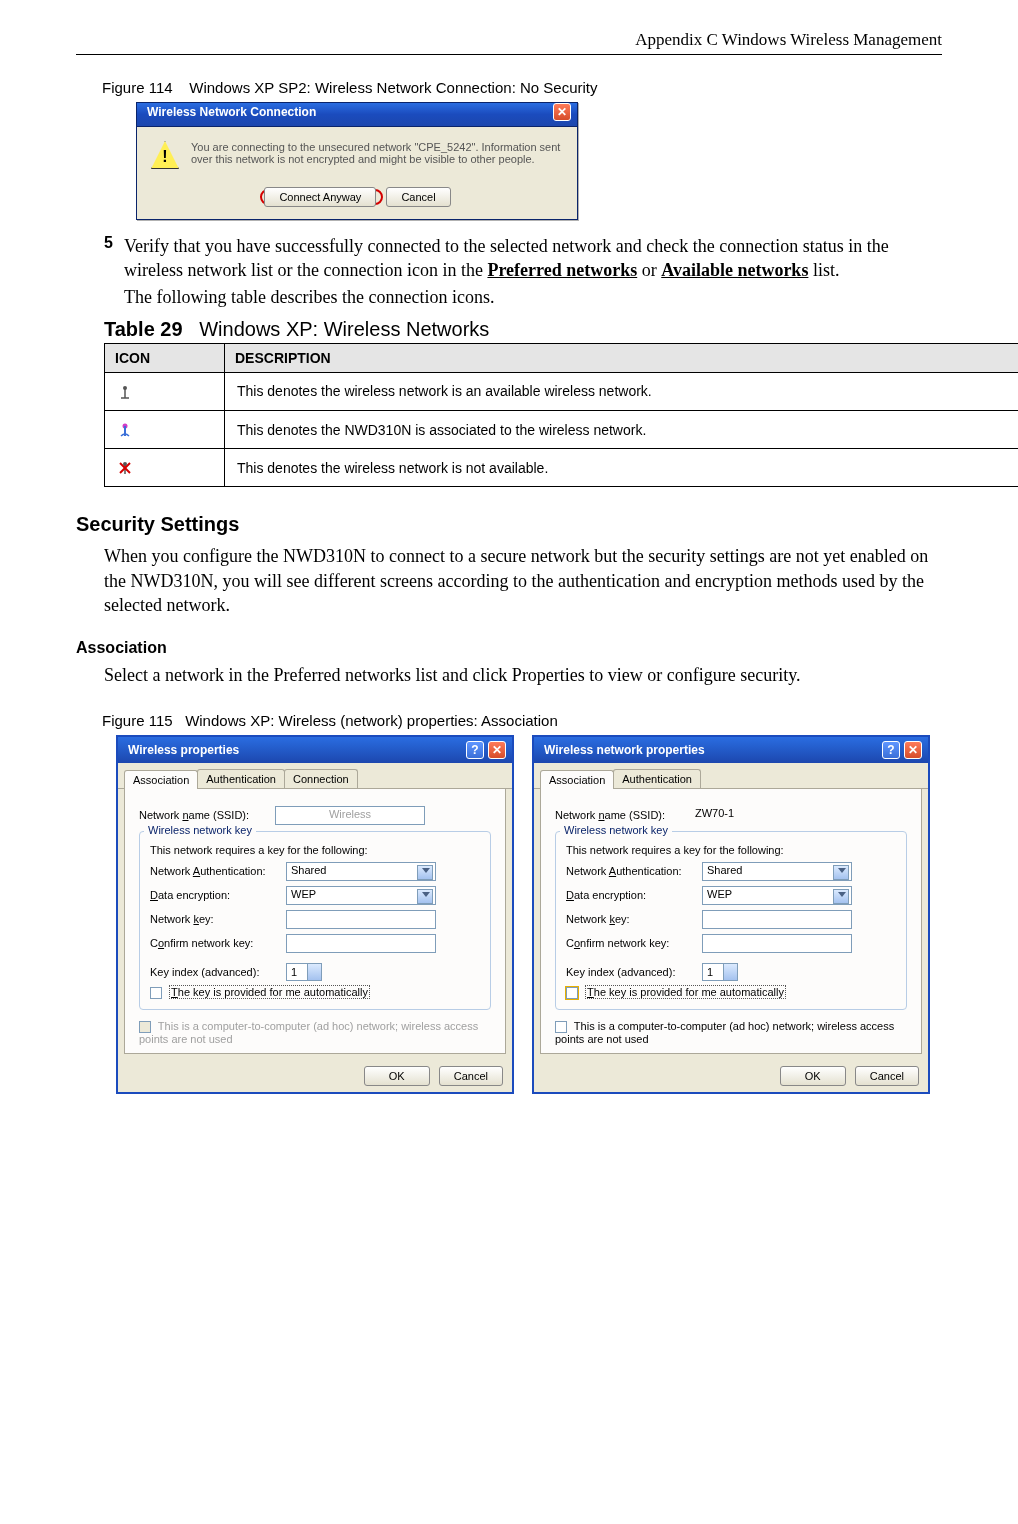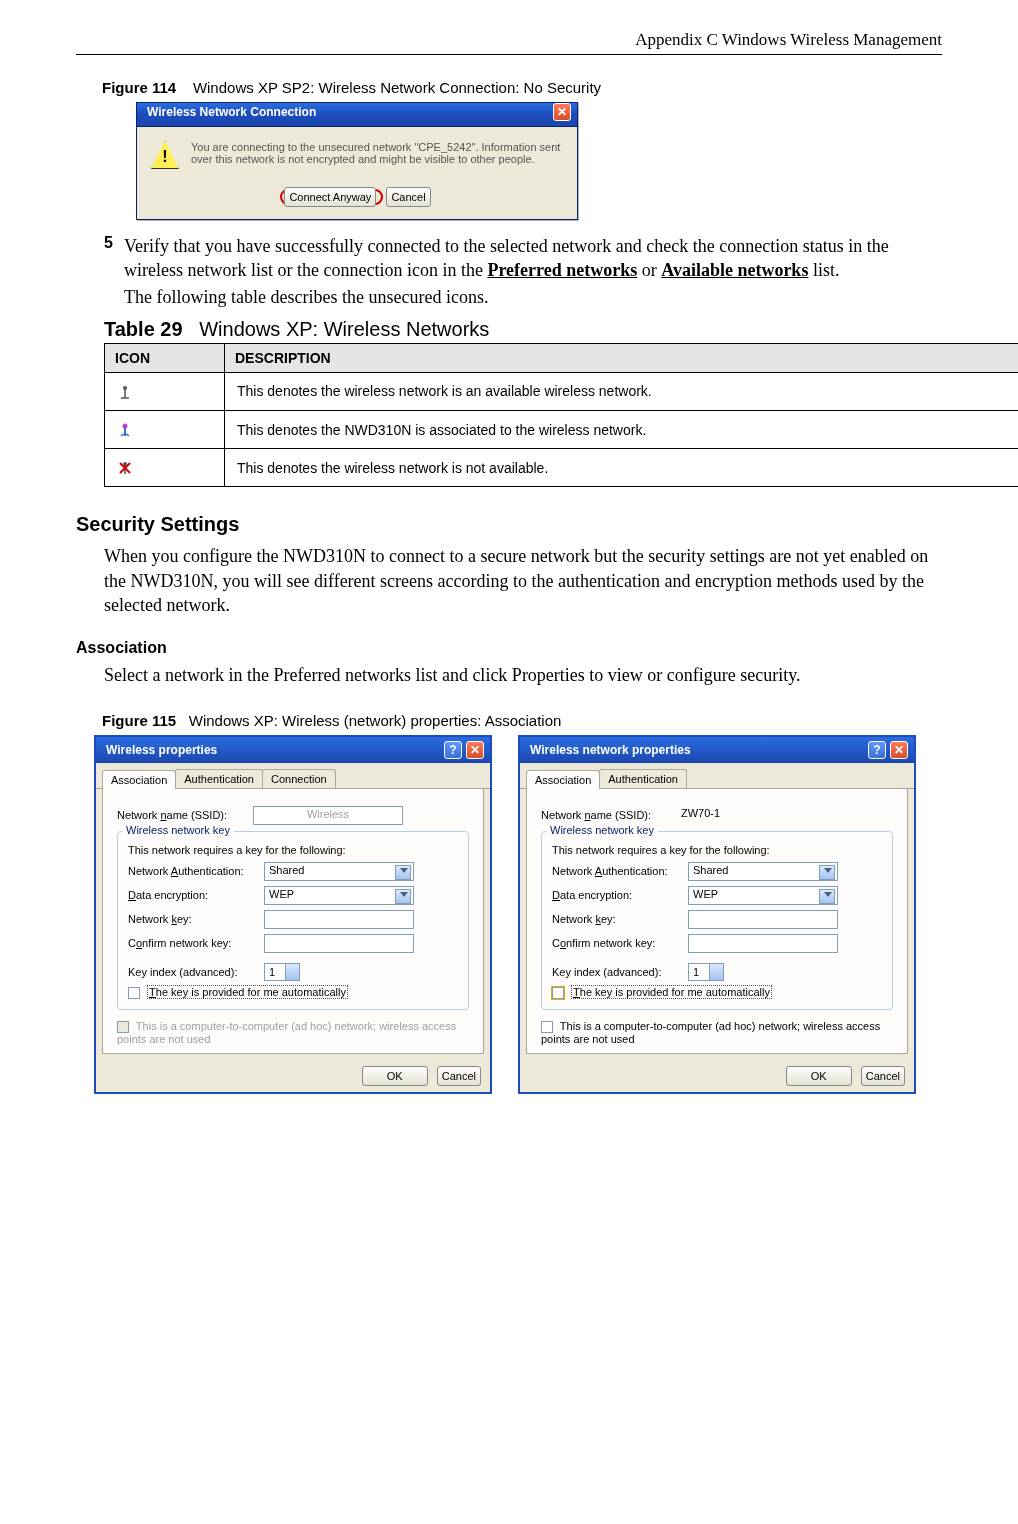--- a/index.html
+++ b/index.html
@@ -21,21 +21,21 @@
   .header-text {
     text-align: right;
     font-size: 17px;
     margin-bottom: 4px;
   }
   .figure-caption {
     font-family: Arial, Helvetica, sans-serif;
     font-size: 15px;
     margin: 24px 0 6px 26px;
   }
-  .figure-caption .fignum { font-weight: bold; }
+  .figure-caption .fignum { font-weight: normal; }
   .dialog1-wrap { margin-left: 60px; }
   .xp-dialog {
     border: 1px solid #0a246a;
     width: 442px;
     background: #ece9d8;
     font-family: Tahoma, Arial, sans-serif;
     font-size: 11px;
     box-shadow: 1px 1px 0 rgba(0,0,0,.3);
   }
   .xp-titlebar {
@@ -82,21 +82,21 @@
   }
   .xp-buttons {
     text-align: center;
     padding: 2px 0 10px 0;
   }
   .xp-btn {
     display: inline-block;
     border: 1px solid #888;
     background: linear-gradient(to bottom, #fff, #e4e1d0);
     border-radius: 3px;
-    padding: 3px 4px;
+    padding: 3px 14px;
     font-family: Tahoma, sans-serif;
     font-size: 11px;
     margin: 0 3px;
   }
   .highlight-red {
     border: 2px solid #d40000;
     border-radius: 10px;
     padding: 0;
   }
   .highlight-red .xp-btn { margin: 2px; }
@@ -160,22 +160,22 @@
     font-size: 16px;
     margin: 22px 0 6px 0;
   }
   .body-p {
     margin: 6px 0 0 28px;
     font-size: 18px;
     line-height: 1.35;
   }
   .dialog-row {
     display: flex;
-    gap: 26px;
-    margin: 6px 0 0 18px;
+    gap: 18px;
+    margin: 6px 0 0 40px;
   }
   .xp-dialog2 {
     border: 2px solid #1b4bbd;
     width: 398px;
     background: #ece9d8;
     font-family: Tahoma, sans-serif;
     font-size: 11px;
   }
   .xp-titlebar2 {
     background: linear-gradient(to bottom, #2a6de1, #1c47ae);
@@ -355,21 +355,21 @@
   <div class="step-block">
     <div class="step-num">5</div>
     <div class="step-text">
       <span>Verify that you have successfully connected to the selected network and check the connection status in the wireless network list or the connection icon in the </span>
       <span class="bold">Preferred networks</span>
       <span> or </span>
       <span class="bold">Available networks</span>
       <span> list.</span>
     </div>
   </div>
-  <div class="plain-para">The following table describes the unsecured icons.</div>
+  <div class="plain-para">The following table describes the connection icons.</div>
 
   <div class="table-caption">
     <span class="tabnum">Table 29</span>&nbsp;&nbsp;
     <span>Windows XP: Wireless Networks</span>
   </div>
   <table class="icon-table">
     <tbody>
         <tr>
       <th class="col-icon">ICON</th>
       <th>DESCRIPTION</th>

